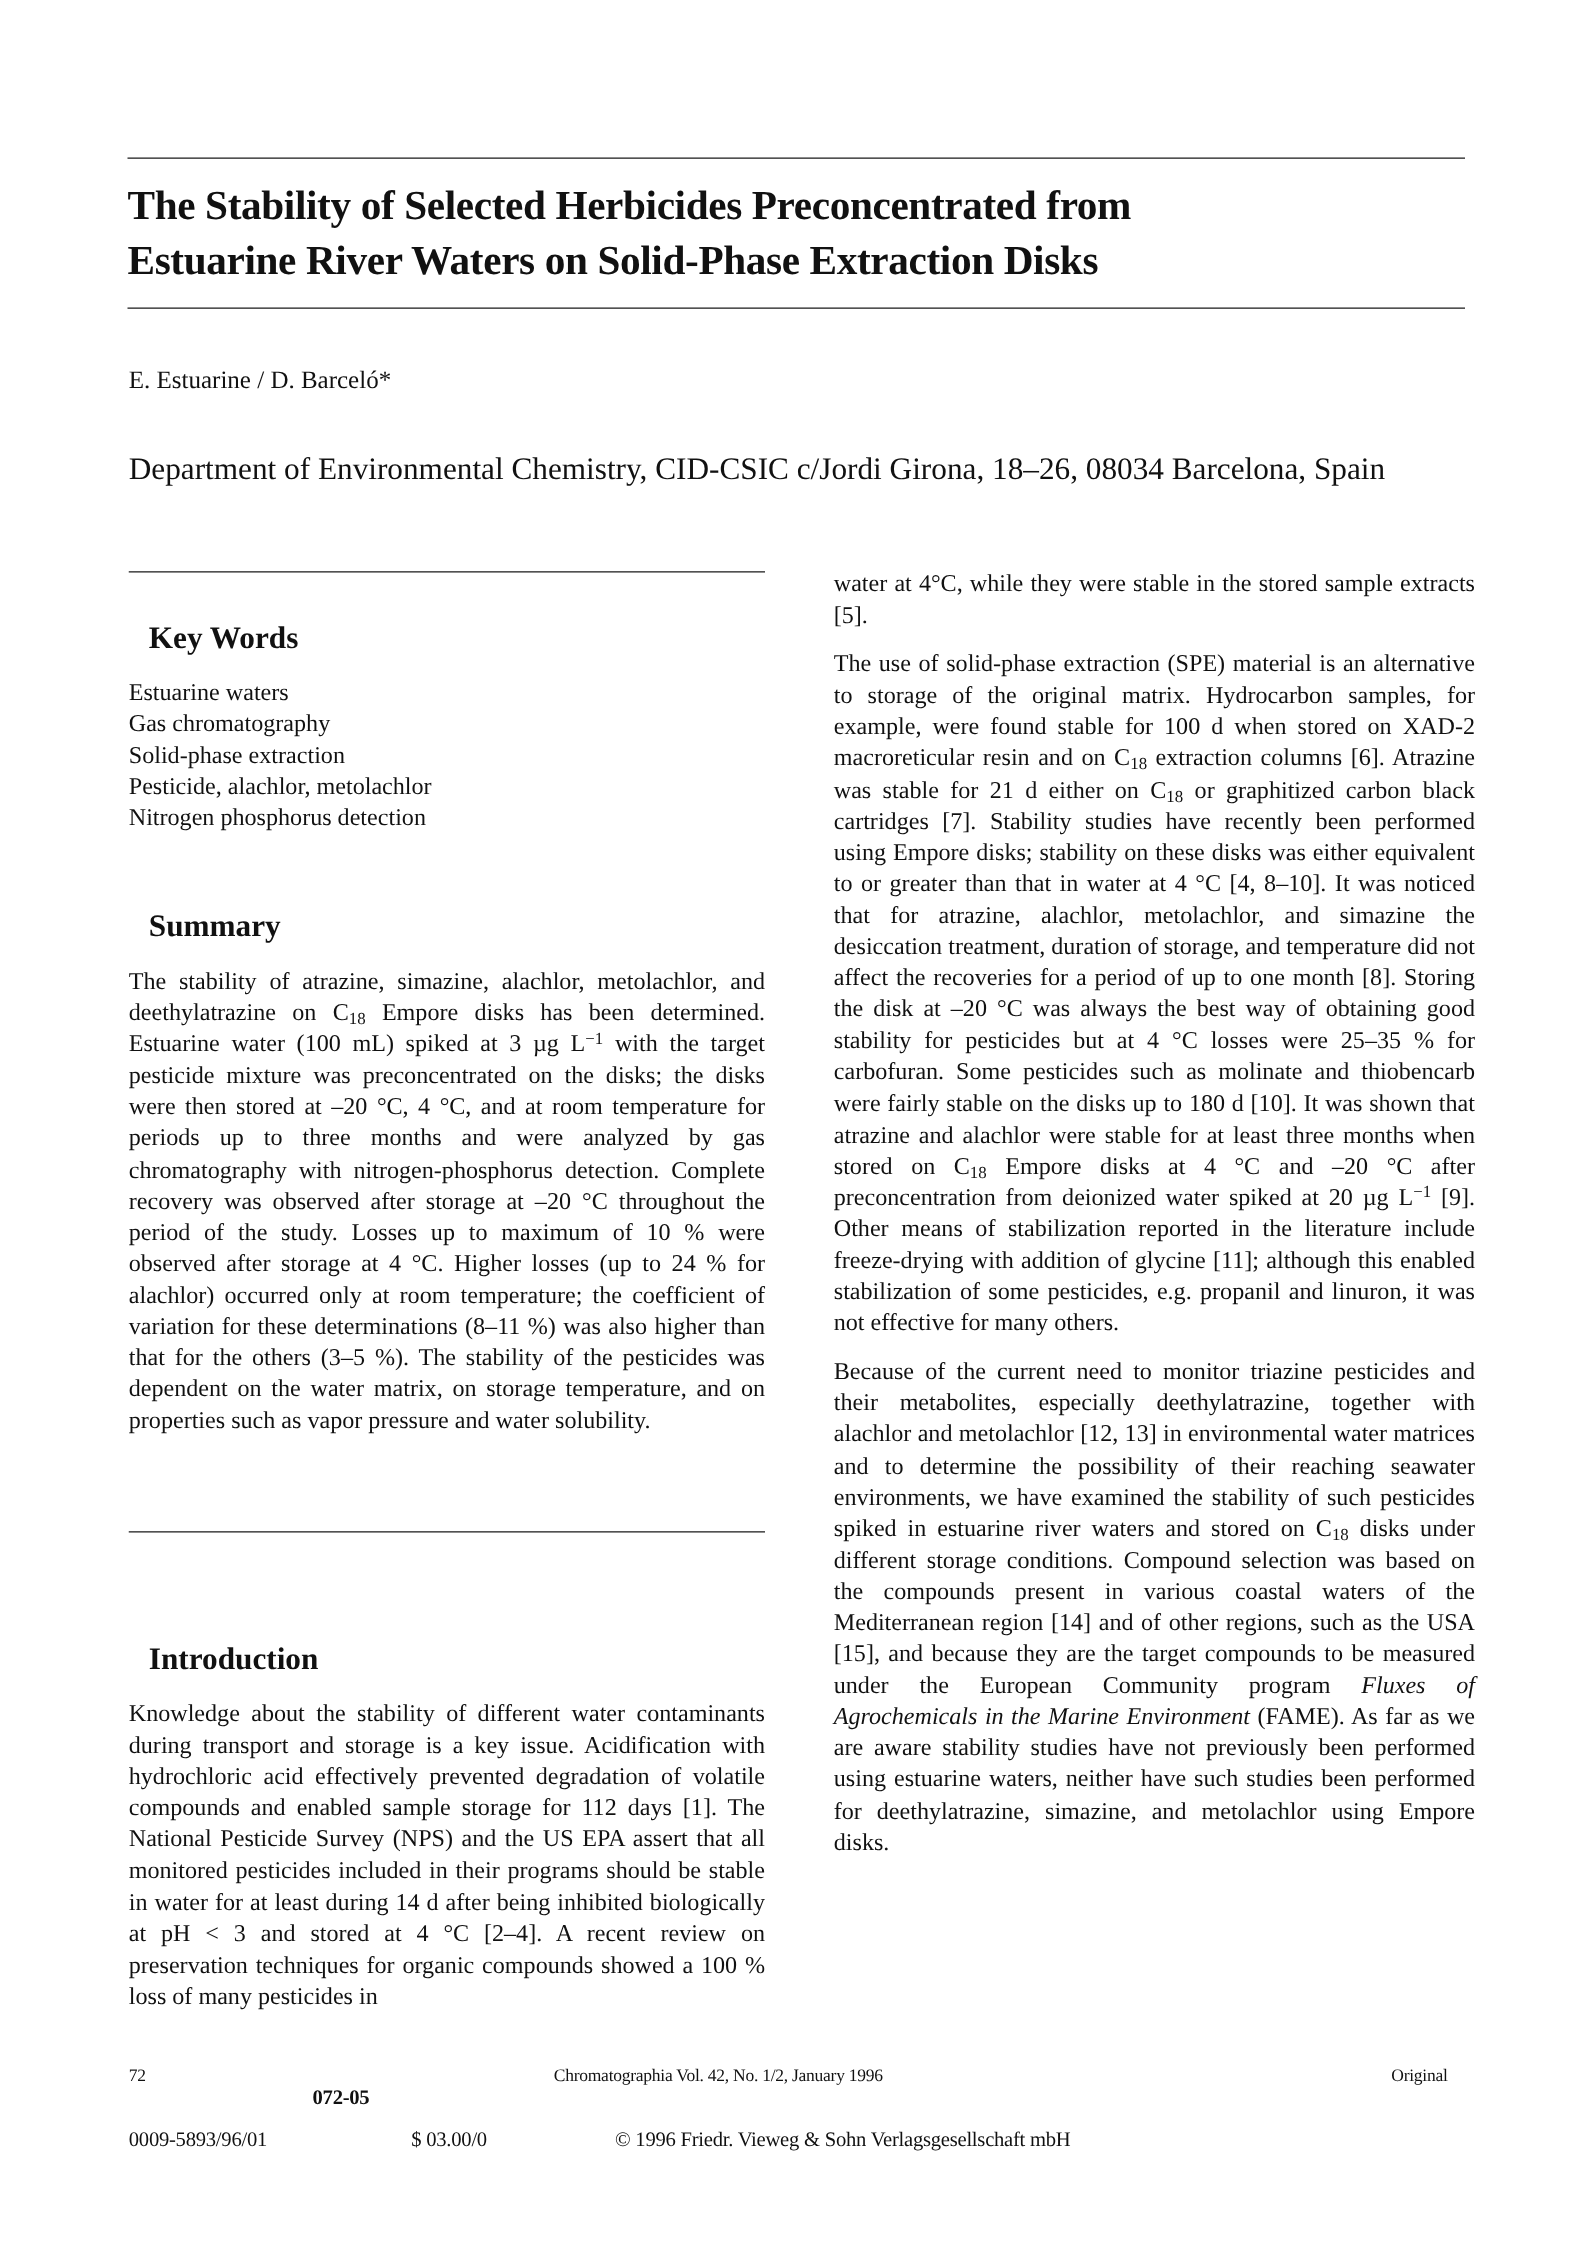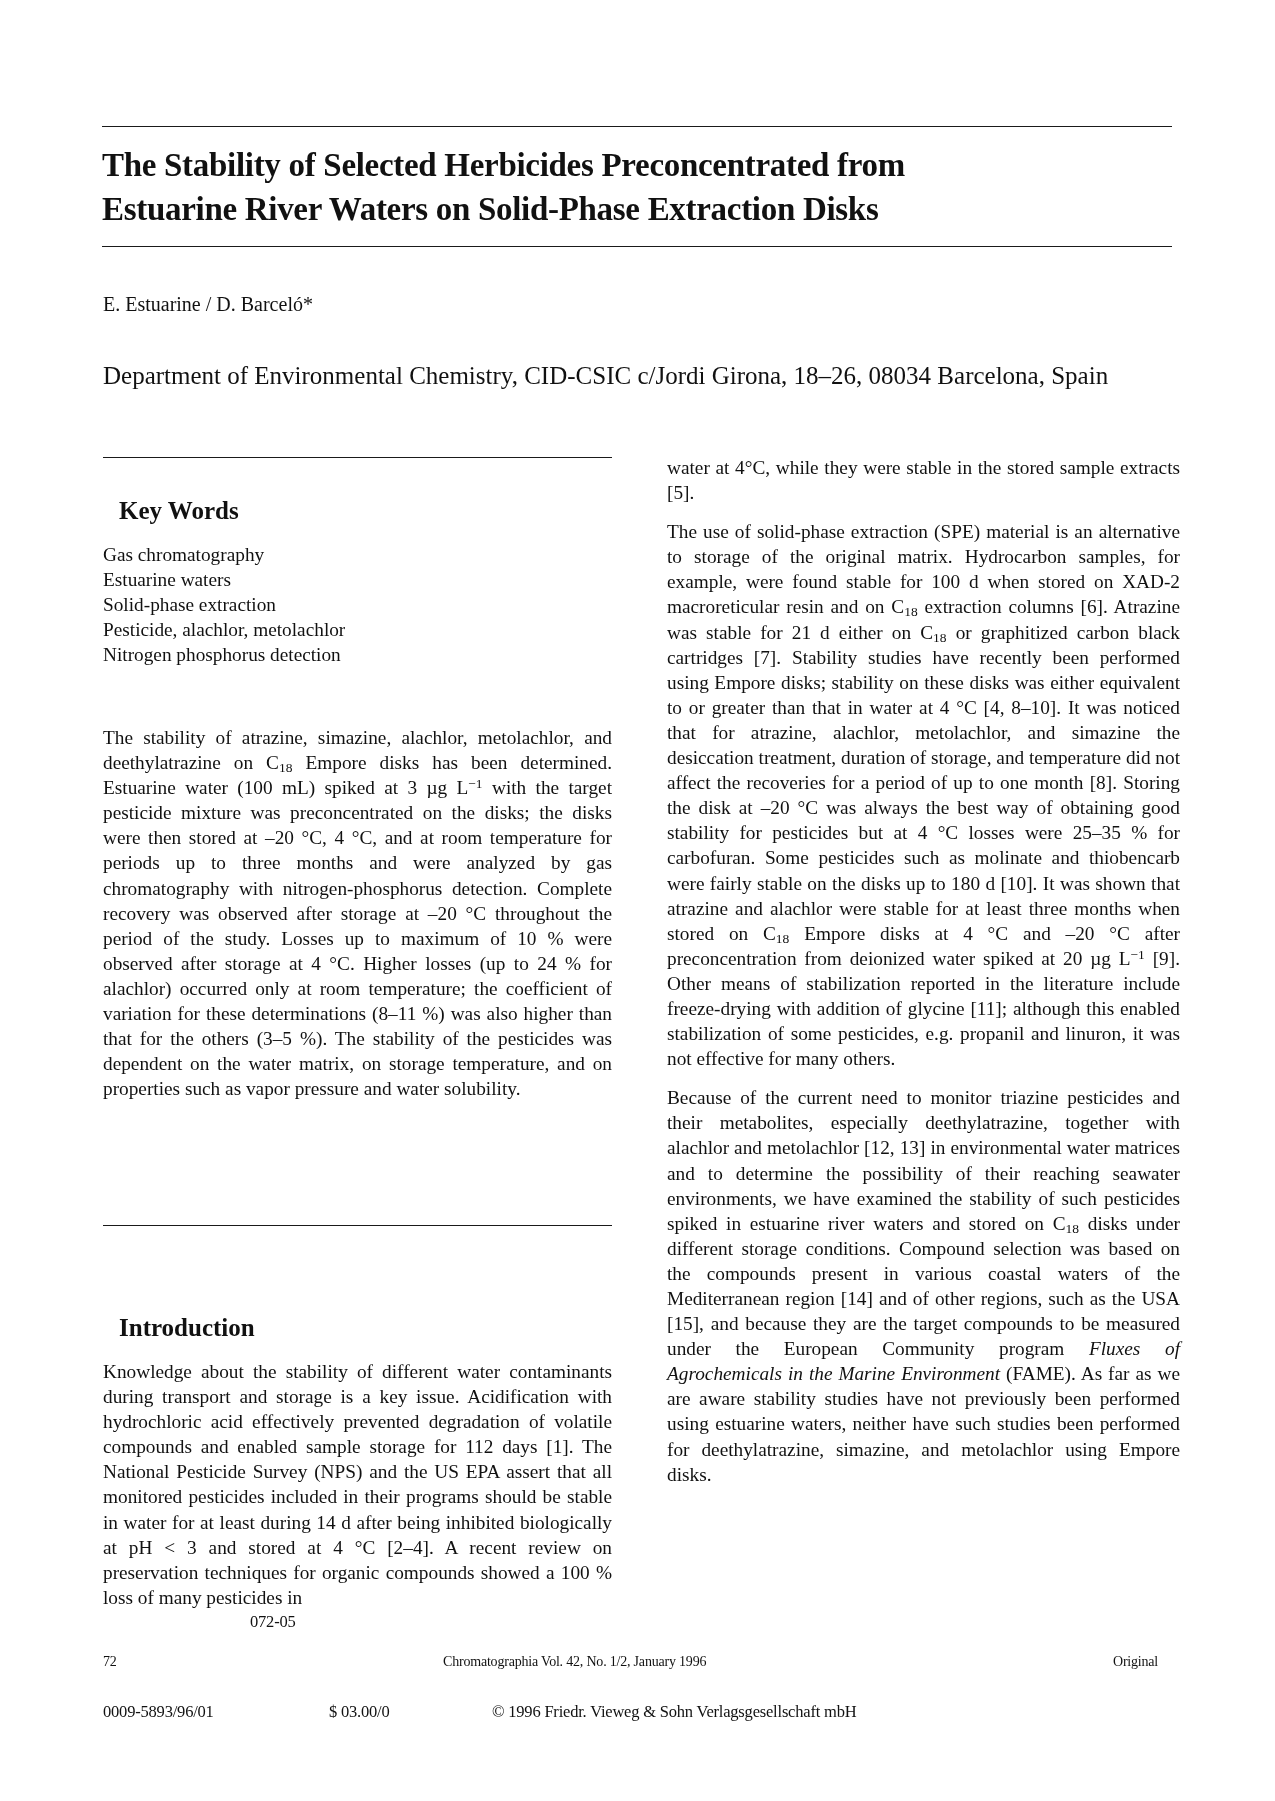--- a/index.html
+++ b/index.html
@@ -103,29 +103,30 @@
 <div class="rule" style="left:102px; top:246px; width:1070px;"></div>
 
 <div class="authors">E. Estuarine / D. Barceló*</div>
 <div class="affiliation">Department of Environmental Chemistry, CID-CSIC c/Jordi Girona, 18–26, 08034 Barcelona, Spain</div>
 
 <div class="rule" style="left:103px; top:457px; width:509px;"></div>
 
 <div class="col col-left" style="top:480px;">
   <h2 class="heading">Key Words</h2>
   <ul class="kw-list" style="margin-top:14px;">
+    <li>Estuarine waters</li>
     <li>Gas chromatography</li>
-    <li>Estuarine waters</li>
     <li>Solid-phase extraction</li>
     <li>Pesticide, alachlor, metolachlor</li>
     <li>Nitrogen phosphorus detection</li>
   </ul>
 </div>
 
 <div class="col col-left" style="top:711px;">
+  <h2 class="heading">Summary</h2>
   <p class="para" style="margin-top:14px;"><span>The stability of atrazine, simazine, alachlor, metolachlor, and deethylatrazine on C</span><sub class="s">18</sub><span> Empore disks has been determined. Estuarine water (100 mL) spiked at 3 µg L</span><sup class="s">−1</sup><span> with the target pesticide mixture was preconcentrated on the disks; the disks were then stored at –20 °C, 4 °C, and at room temperature for periods up to three months and were analyzed by gas chromatography with nitrogen-phosphorus detection. Complete recovery was observed after storage at –20 °C throughout the period of the study. Losses up to maximum of 10 % were observed after storage at 4 °C. Higher losses (up to 24 % for alachlor) occurred only at room temperature; the coefficient of variation for these determinations (8–11 %) was also higher than that for the others (3–5 %). The stability of the pesticides was dependent on the water matrix, on storage temperature, and on properties such as vapor pressure and water solubility.</span></p>
 </div>
 
 <div class="rule" style="left:103px; top:1225px; width:509px;"></div>
 
 <div class="col col-left" style="top:1297px;">
   <h2 class="heading">Introduction</h2>
   <p class="para" style="margin-top:12px;">Knowledge about the stability of different water contaminants during transport and storage is a key issue. Acidification with hydrochloric acid effectively prevented degradation of volatile compounds and enabled sample storage for 112 days [1]. The National Pesticide Survey (NPS) and the US EPA assert that all monitored pesticides included in their programs should be stable in water for at least during 14 d after being inhibited biologically at pH &lt; 3 and stored at 4 °C [2–4]. A recent review on preservation techniques for organic compounds showed a 100 % loss of many pesticides in</p>
 </div>
 
@@ -133,15 +134,15 @@
   <p class="para">water at 4°C, while they were stable in the stored sample extracts [5].</p>
   <p class="para" style="margin-top:14px;"><span>The use of solid-phase extraction (SPE) material is an alternative to storage of the original matrix. Hydrocarbon samples, for example, were found stable for 100 d when stored on XAD-2 macroreticular resin and on C</span><sub class="s">18</sub><span> extraction columns [6]. Atrazine was stable for 21 d either on C</span><sub class="s">18</sub><span> or graphitized carbon black cartridges [7]. Stability studies have recently been performed using Empore disks; stability on these disks was either equivalent to or greater than that in water at 4 °C [4, 8–10]. It was noticed that for atrazine, alachlor, metolachlor, and simazine the desiccation treatment, duration of storage, and temperature did not affect the recoveries for a period of up to one month [8]. Storing the disk at –20 °C was always the best way of obtaining good stability for pesticides but at 4 °C losses were 25–35 % for carbofuran. Some pesticides such as molinate and thiobencarb were fairly stable on the disks up to 180 d [10]. It was shown that atrazine and alachlor were stable for at least three months when stored on C</span><sub class="s">18</sub><span> Empore disks at 4 °C and –20 °C after preconcentration from deionized water spiked at 20 µg L</span><sup class="s">−1</sup><span> [9]. Other means of stabilization reported in the literature include freeze-drying with addition of glycine [11]; although this enabled stabilization of some pesticides, e.g. propanil and linuron, it was not effective for many others.</span></p>
   <p class="para" style="margin-top:14px;"><span>Because of the current need to monitor triazine pesticides and their metabolites, especially deethylatrazine, together with alachlor and metolachlor [12, 13] in environmental water matrices and to determine the possibility of their reaching seawater environments, we have examined the stability of such pesticides spiked in estuarine river waters and stored on C</span><sub class="s">18</sub><span> disks under different storage conditions. Compound selection was based on the compounds present in various coastal waters of the Mediterranean region [14] and of other regions, such as the USA [15], and because they are the target compounds to be measured under the European Community program </span><i class="it">Fluxes of Agrochemicals in the Marine Environment</i><span> (FAME). As far as we are aware stability studies have not previously been performed using estuarine waters, neither have such studies been performed for deethylatrazine, simazine, and metolachlor using Empore disks.</span></p>
 </div>
 
 <div class="footer-line" style="left:103px; top:1651px;">72</div>
 <div class="footer-line" style="left:443px; top:1651px;">Chromatographia Vol. 42, No. 1/2, January 1996</div>
 <div class="footer-line" style="left:1113px; top:1651px;">Original</div>
 
 <div class="fine" style="left:103px; top:1702px;">0009-5893/96/01</div>
-<div class="fine" style="left:250px; top:1612px;">072-05</div>
+<div class="fine" style="left:250px; top:1668px;font-weight:bold;">072-05</div>
 <div class="fine" style="left:329px; top:1702px;">$ 03.00/0</div>
 <div class="fine" style="left:492px; top:1702px;">© 1996 Friedr. Vieweg &amp; Sohn Verlagsgesellschaft mbH</div>
 
 </body></html>

